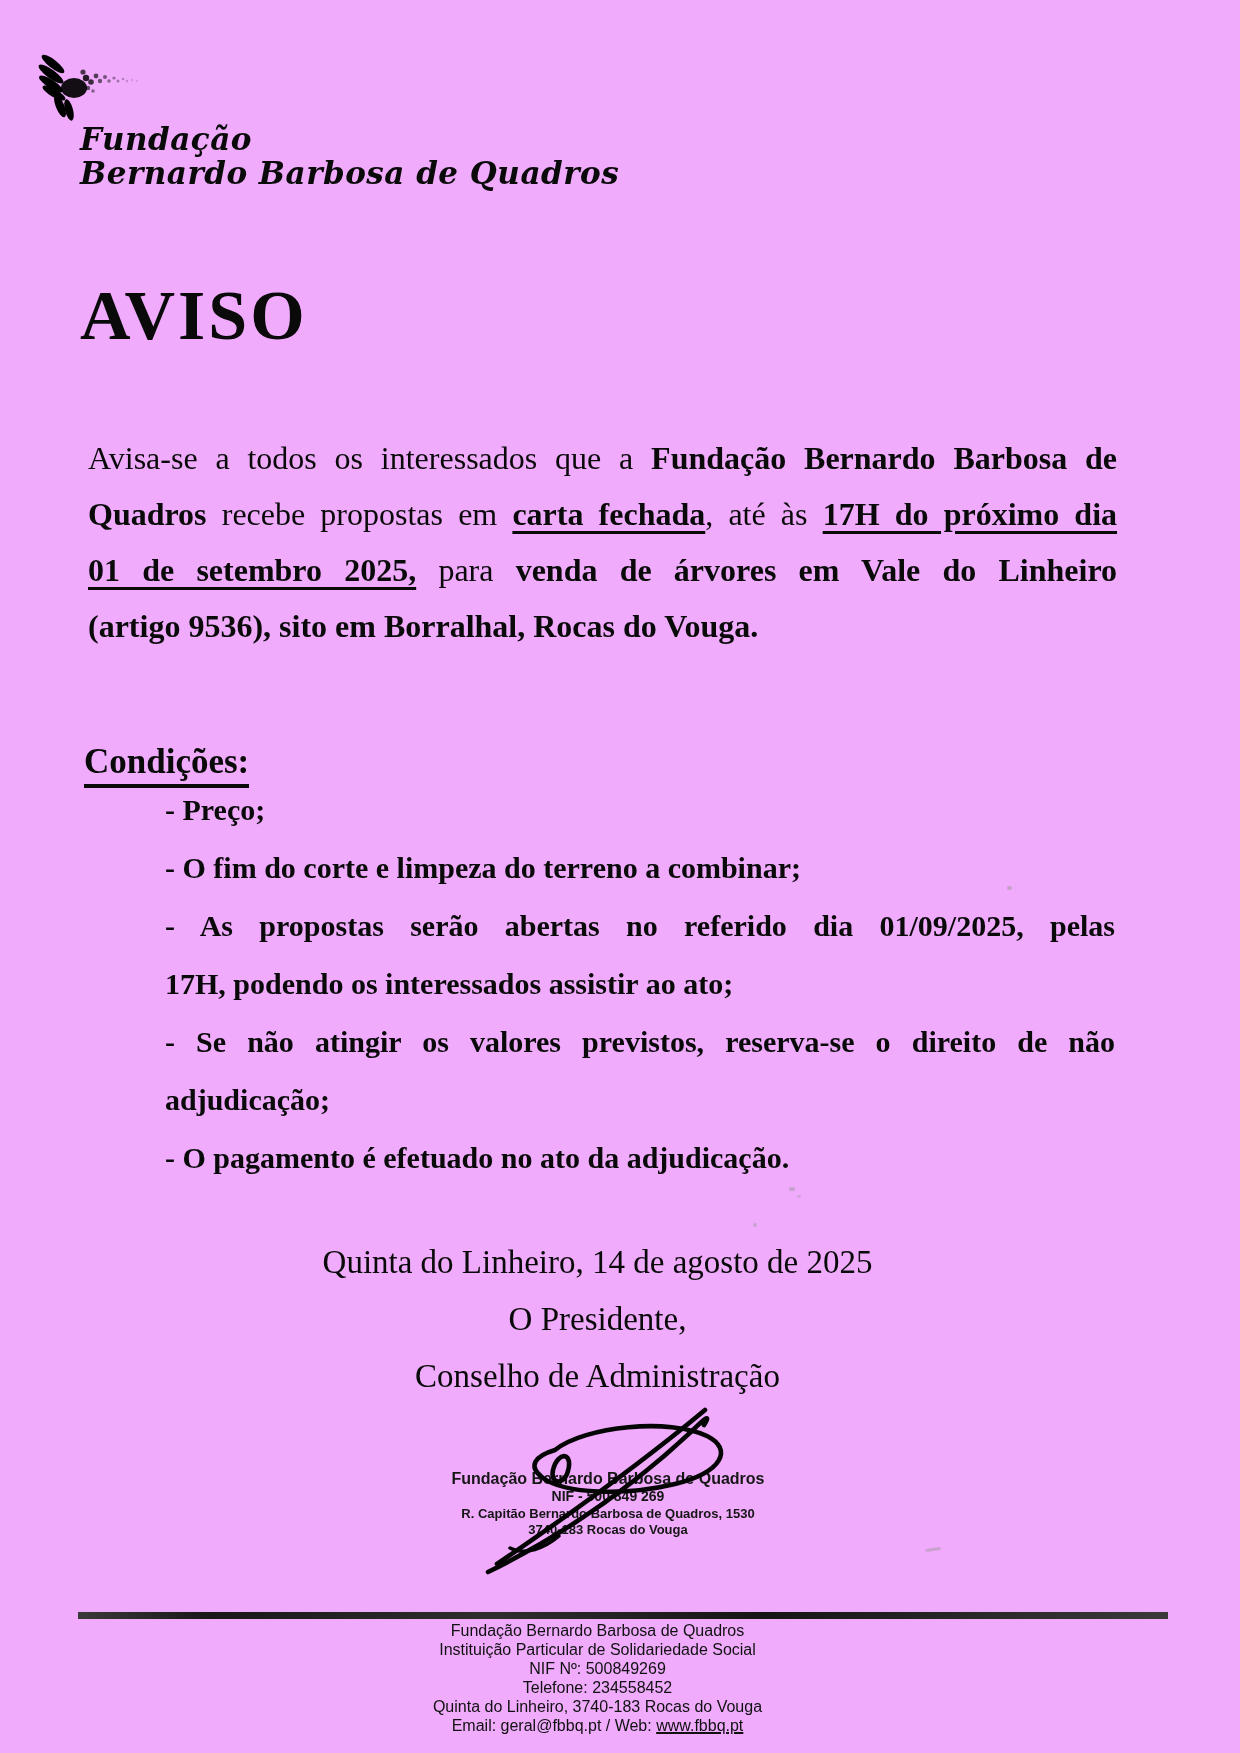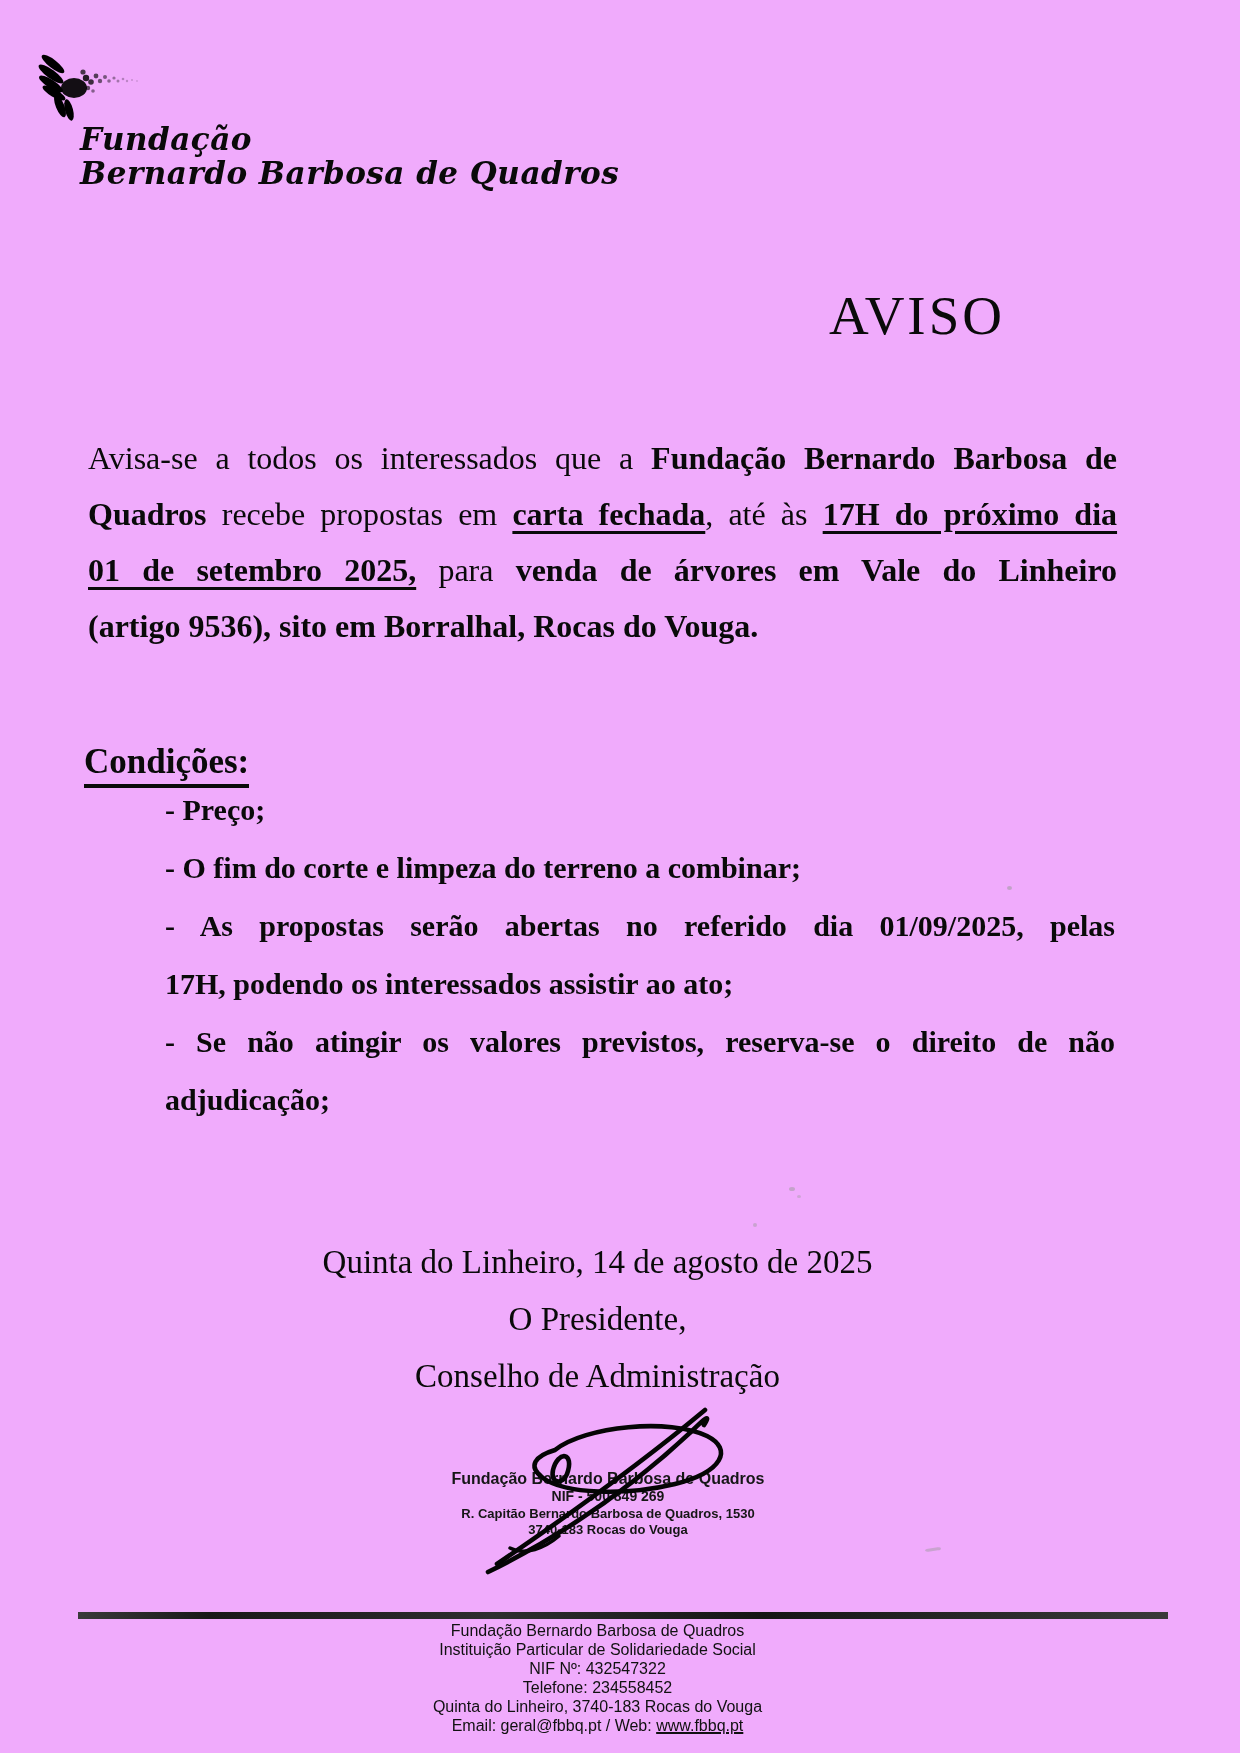--- a/index.html
+++ b/index.html
@@ -19,22 +19,22 @@
     font-style:italic;font-weight:700;
     font-size:31px;line-height:34px;
     letter-spacing:0.5px;
     white-space:nowrap;
   }
   .logo-script.l1{top:122px;}
   .logo-script.l2{top:156px;}
   
   .doc-title{
     position:absolute;left:80px;top:272px;width:925px;
-    text-align:right;
-    font-size:55px;line-height:88px;font-weight:400;
+    text-align:left;
+    font-size:70px;line-height:88px;font-weight:700;
     letter-spacing:3px;
   }
   
   .para{
     position:absolute;left:88px;top:430px;width:1029px;
     font-size:32px;line-height:56px;
   }
   .jline{text-align:justify;text-align-last:justify;}
   .lline{text-align:left;}
   .b{font-weight:700;}
@@ -147,20 +147,21 @@
 
   <div class="cond-heading"><span>Condições:</span></div>
 
   <div class="cond-list">
     <div class="lline">- Preço;</div>
     <div class="lline">- O fim do corte e limpeza do terreno a combinar;</div>
     <div class="jline">- As propostas serão abertas no referido dia 01/09/2025, pelas</div>
     <div class="lline">17H, podendo os interessados assistir ao ato;</div>
     <div class="jline">- Se não atingir os valores previstos, reserva-se o direito de não</div>
     <div class="lline">adjudicação;</div>
+    <div class="lline">- O pagamento é efetuado no ato da adjudicação.</div>
   </div>
 
   <div class="closing">
     <div>Quinta do Linheiro, 14 de agosto de 2025</div>
     <div>O Presidente,</div>
     <div>Conselho de Administração</div>
   </div>
 
   <div class="stamp">
     <div class="s1">Fundação Bernardo Barbosa de Quadros</div>
@@ -177,21 +178,21 @@
       <path d="M 98 82 C 103 62, 120 64, 112 86 C 108 97, 95 96, 98 82"></path>
       <path d="M 55 160 C 70 168, 90 160, 104 148" stroke-width="3.4"></path>
     </g>
   </svg>
 
   <div class="footer-rule"></div>
 
   <div class="footer">
     <div>Fundação Bernardo Barbosa de Quadros</div>
     <div>Instituição Particular de Solidariedade Social</div>
-    <div>NIF Nº: 432547322</div>
+    <div>NIF Nº: 500849269</div>
     <div>Telefone: 234558452</div>
     <div>Quinta do Linheiro, 3740-183 Rocas do Vouga</div>
     <div><span>Email: geral@fbbq.pt / Web: </span><span class="weblink">www.fbbq.pt</span></div>
   </div>
 
   <div class="artifact a1"></div>
   <div class="artifact a2"></div>
   <div class="artifact a2b"></div>
   <div class="artifact a3"></div>
   <div class="artifact a4"></div>

